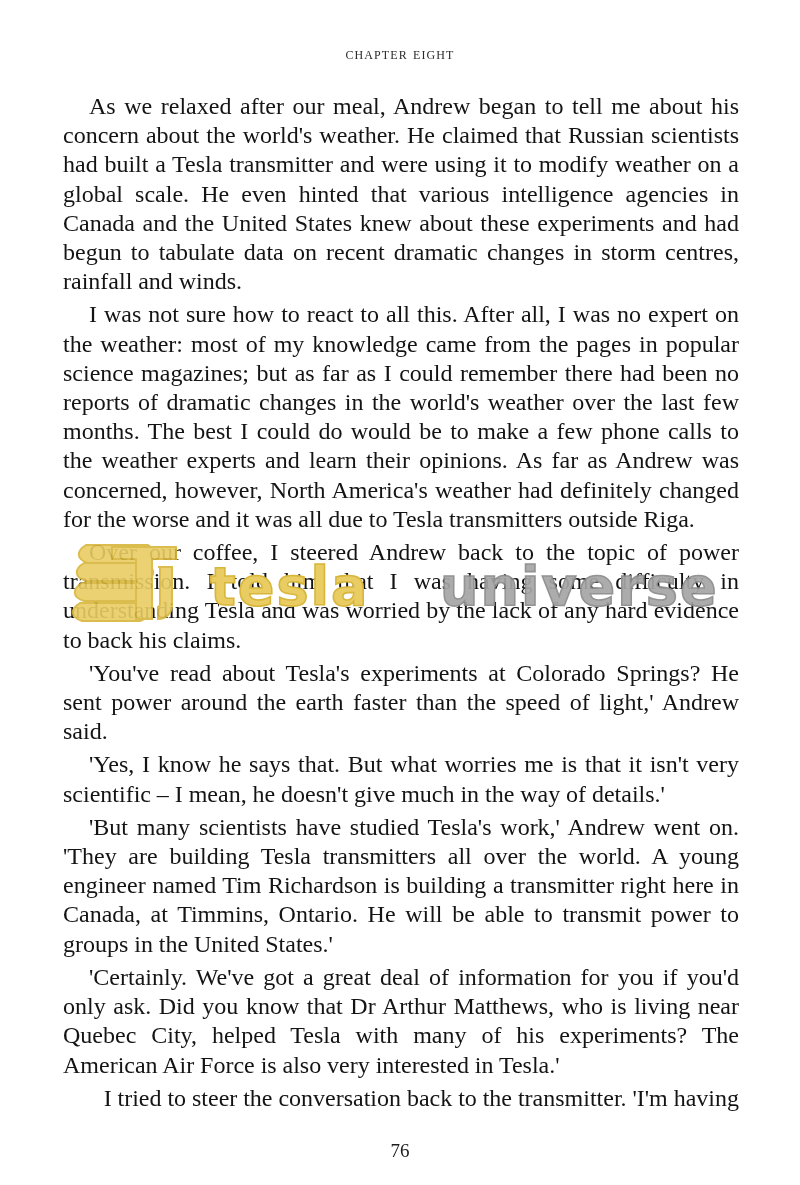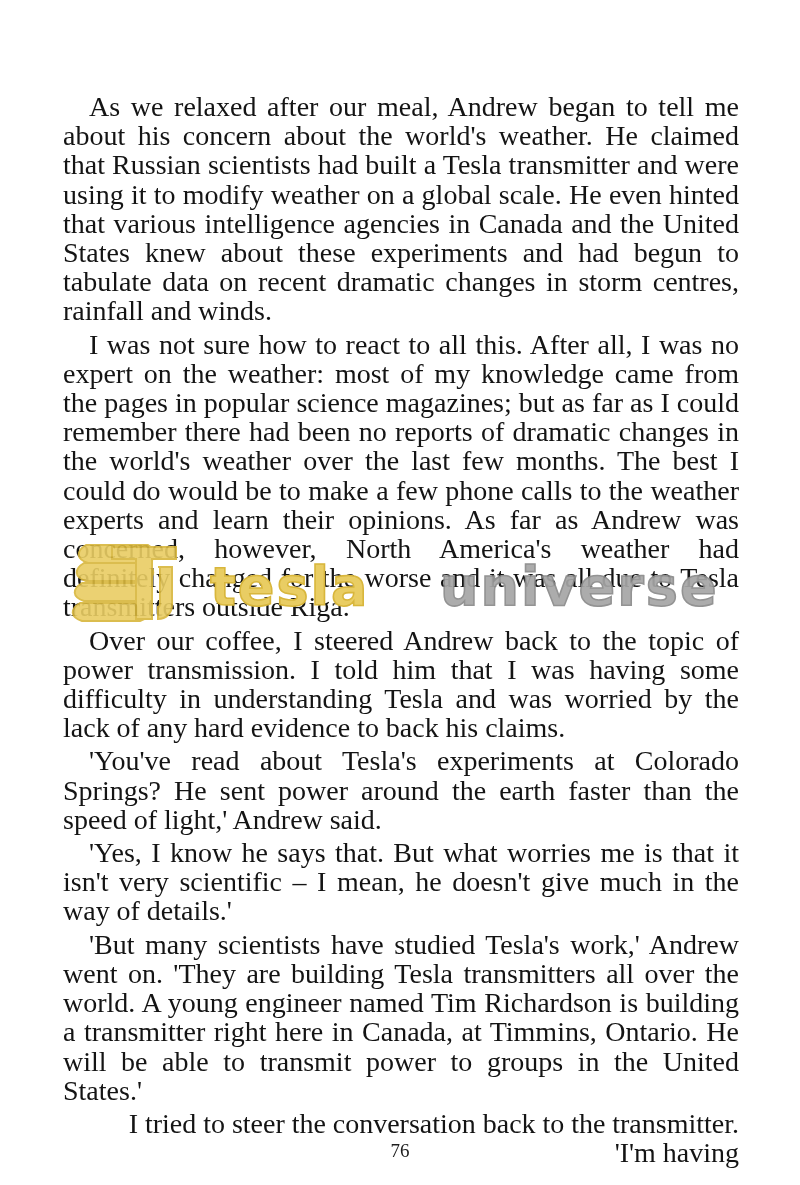--- a/index.html
+++ b/index.html
@@ -45,21 +45,21 @@
     position: absolute;
     top: 92px;
     left: 63px;
     width: 676px;
   }
 
   p.para {
     margin: 0;
     text-align: justify;
     text-justify: inter-word;
-    font-size: 28px;
+    font-size: 24px;
     line-height: 29.2px;
     color: #141414;
     text-indent: 26px;
     -webkit-hyphens: none;
     hyphens: none;
     word-spacing: -0.1px;
   }
   p.para + p.para { margin-top: 4px; }
   p.para:last-child { text-align: right; }
 
@@ -91,28 +91,30 @@
     font-size: 19px;
     color: #1d1d1d;
     margin-top: 36px;
   }
 </style>
 </head>
 <body>
 
 <div class="page">
 
+  <div class="running-head">Chapter Eight</div>
 
   <div class="text-column">
     <p class="para">As we relaxed after our meal, Andrew began to tell me about his concern about the world's weather. He claimed that Russian scientists had built a Tesla transmitter and were using it to modify weather on a global scale. He even hinted that various intelligence agencies in Canada and the United States knew about these experiments and had begun to tabulate data on recent dramatic changes in storm centres, rainfall and winds.</p>
     <p class="para">I was not sure how to react to all this. After all, I was no expert on the weather: most of my knowledge came from the pages in popular science magazines; but as far as I could remember there had been no reports of dramatic changes in the world's weather over the last few months. The best I could do would be to make a few phone calls to the weather experts and learn their opinions. As far as Andrew was concerned, however, North America's weather had definitely changed for the worse and it was all due to Tesla transmitters outside Riga.</p>
     <p class="para">Over our coffee, I steered Andrew back to the topic of power transmission. I told him that I was having some difficulty in understanding Tesla and was worried by the lack of any hard evidence to back his claims.</p>
     <p class="para">'You've read about Tesla's experiments at Colorado Springs? He sent power around the earth faster than the speed of light,' Andrew said.</p>
     <p class="para">'Yes, I know he says that. But what worries me is that it isn't very scientific – I mean, he doesn't give much in the way of details.'</p>
     <p class="para">'But many scientists have studied Tesla's work,' Andrew went on. 'They are building Tesla transmitters all over the world. A young engineer named Tim Richardson is building a transmitter right here in Canada, at Timmins, Ontario. He will be able to transmit power to groups in the United States.'</p>
+    <p class="para">'Certainly. We've got a great deal of information for you if you'd only ask. Did you know that Dr Arthur Matthews, who is living near Quebec City, helped Tesla with many of his experiments? The American Air Force is also very interested in Tesla.'</p>
     <p class="para">I tried to steer the conversation back to the transmitter. 'I'm having</p>
   </div>
 
   <div class="watermark">
     <svg viewBox="0 0 680 80" xmlns="http://www.w3.org/2000/svg" aria-hidden="true">
       <g opacity="0.9">
 
         <g fill="none" stroke="#d8b63c" stroke-width="2">
           <path d="M16,20 C6,26 6,34 18,38 L76,38 C88,34 88,26 78,20 Z" fill="#e9cd63"></path>
           <path d="M14,40 C4,46 4,54 16,58 L74,58 C86,54 86,46 76,40 Z" fill="#e9cd63"></path>

